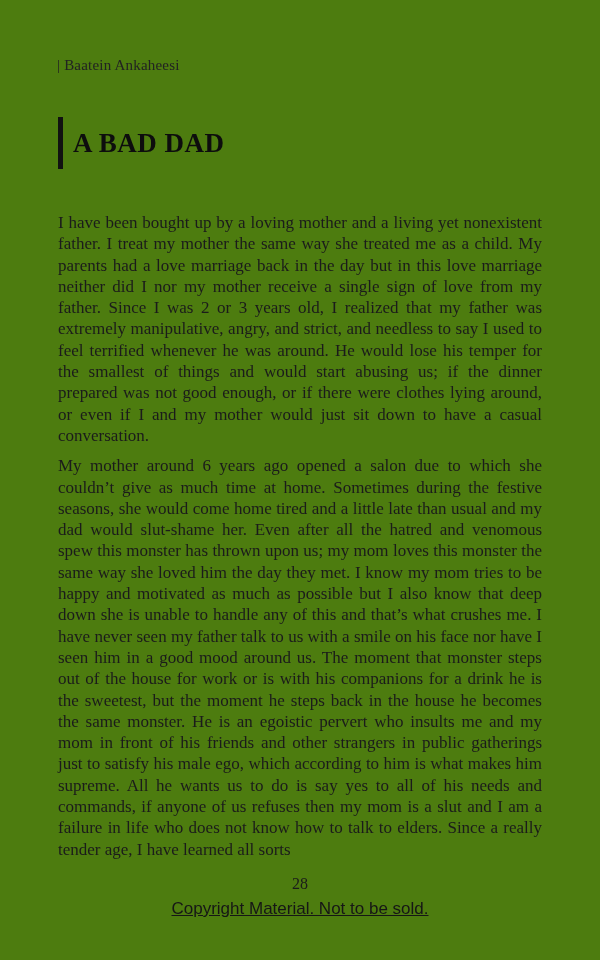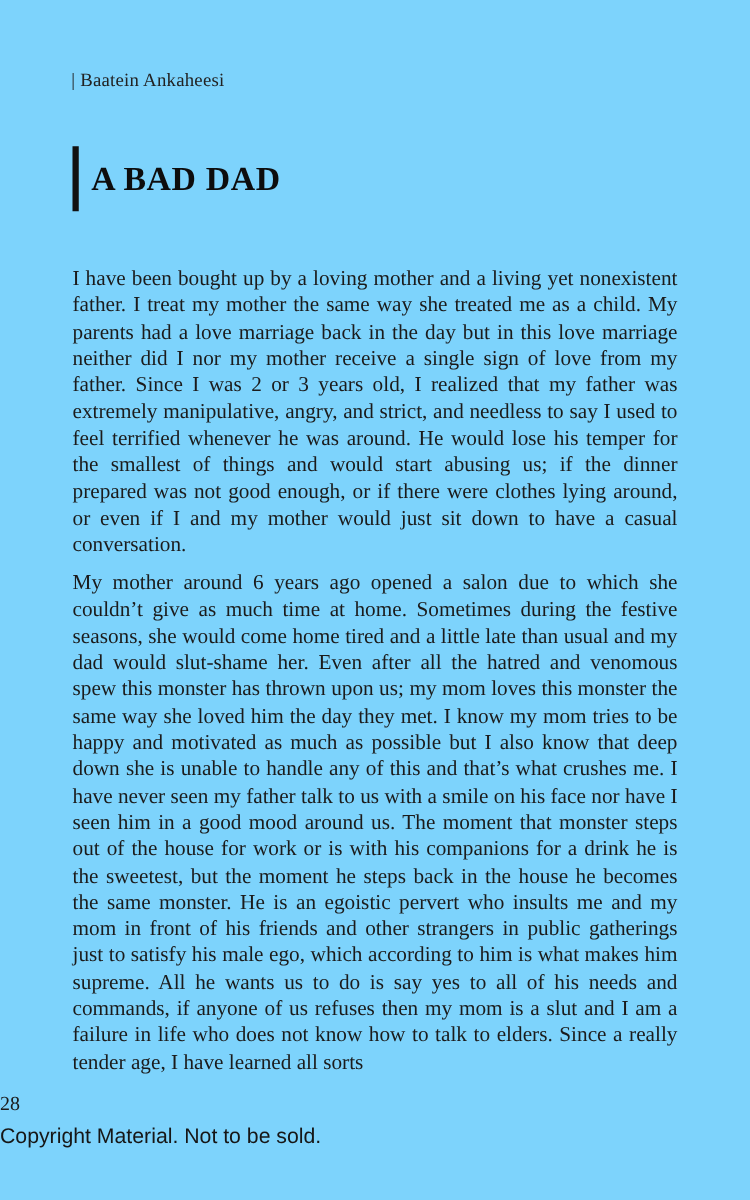--- a/index.html
+++ b/index.html
@@ -4,21 +4,21 @@
 <style>
   html, body {
     margin: 0;
     padding: 0;
     background: #ffffff;
   }
   .page {
     position: relative;
     width: 600px;
     height: 960px;
-    background: #7dd3fc;
+    background: #4d7c0f;
     color: #1b1b1b;
     overflow: hidden;
     font-family: "Liberation Serif", serif;
   }
   .running-header {
     position: absolute;
     left: 57px;
     top: 56px;
     font-size: 15px;
     line-height: 18px;
@@ -63,33 +63,35 @@
     padding: 0;
   }
   .body-text p:last-child {
     margin-bottom: 12px;
   }
   .page-footer {
     position: absolute;
     left: 0;
     top: 874px;
     width: 100%;
+    text-align: center;
   }
   .page-number {
     font-size: 16px;
     line-height: 20px;
     margin-bottom: 5px;
     color: #1b1b1b;
     font-family: "Liberation Serif", serif;
   }
   .copyright {
     font-size: 17px;
     line-height: 20px;
     color: #161616;
     font-family: "Liberation Sans", sans-serif;
+    text-decoration: underline;
   }
 </style>
 </head>
 <body>
 
 <div class="page">
 
   <div class="running-header">| Baatein Ankaheesi</div>
 
   <div class="title-block">

